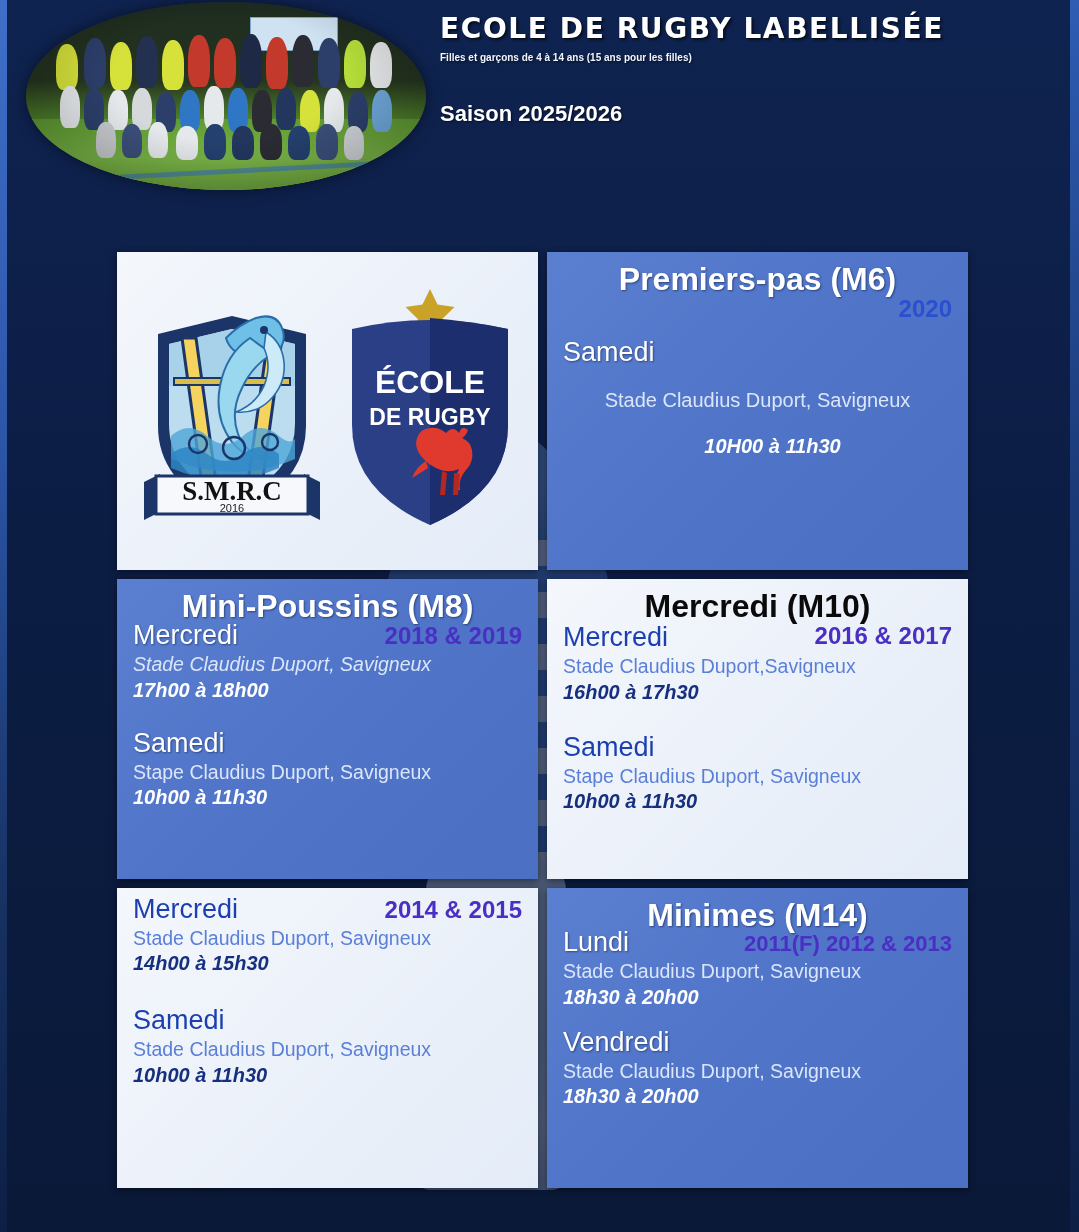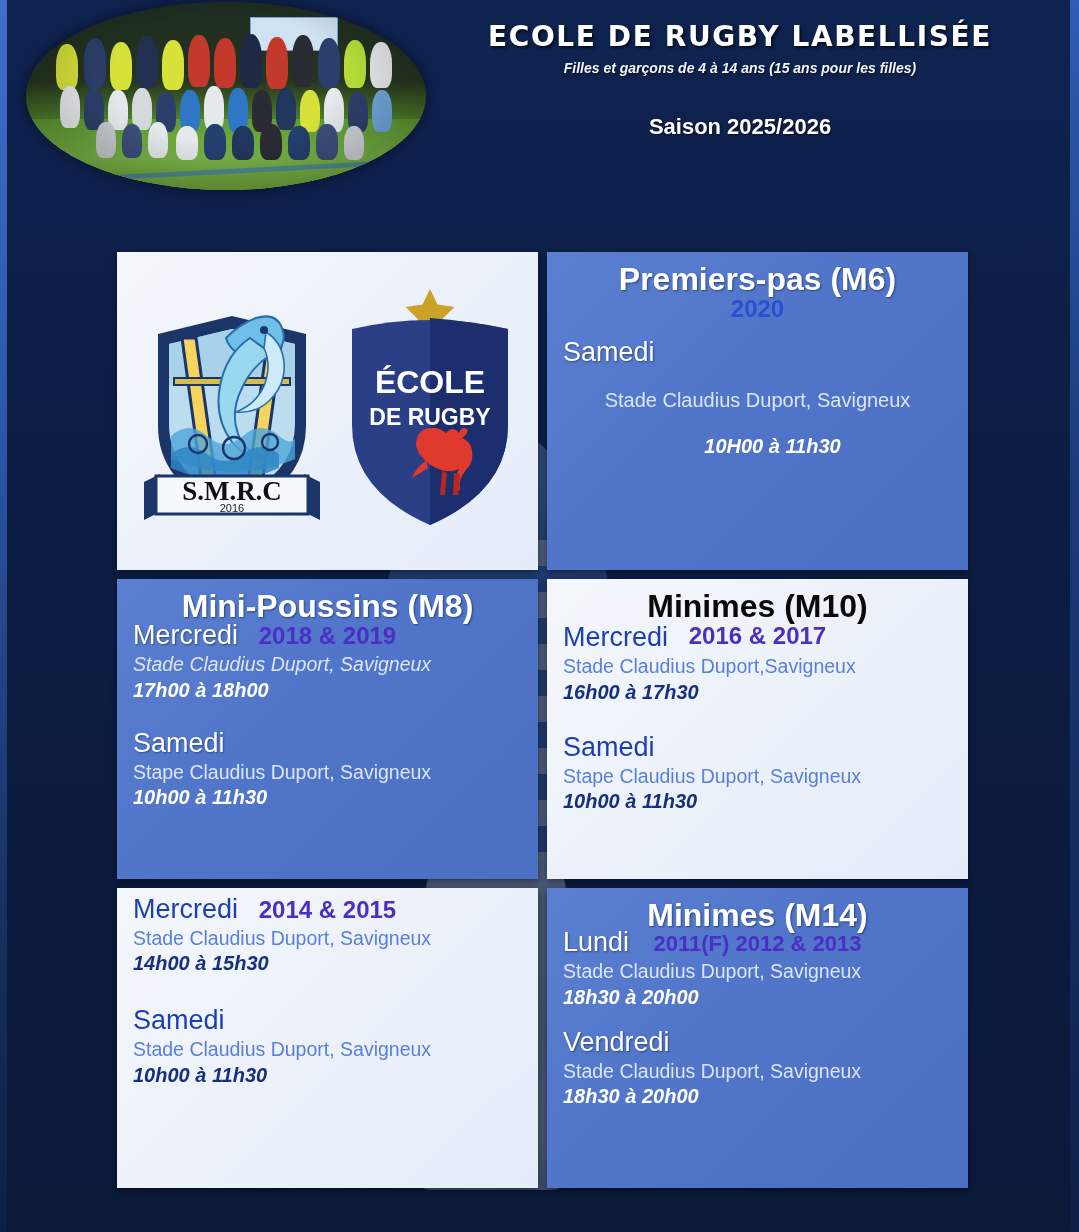--- a/index.html
+++ b/index.html
@@ -31,25 +31,25 @@
      overflow:hidden;box-shadow:0 0 14px rgba(0,0,0,.5);}
   .photo .sky{position:absolute;inset:0;background:linear-gradient(180deg,#1d2b20 0%,#26351f 42%,#4e7f2a 62%,#69a437 78%,#7cb544 100%);}
   .photo .grass{position:absolute;left:0;right:0;bottom:0;height:38%;
      background:linear-gradient(180deg,#5f9a32 0%,#7ab547 55%,#6ea53d 100%);}
   .photo .line{position:absolute;bottom:16px;left:10%;width:80%;height:5px;background:#2f6fd0;opacity:.55;transform:rotate(-3deg);}
   .photo .banner{position:absolute;right:22%;top:8%;width:86px;height:32px;background:#cfe2f2;border:1px solid #7ba7cf;}
   .kid{position:absolute;border-radius:46% 46% 30% 30%;}
   .photo .ground-shadow{position:absolute;inset:0;background:radial-gradient(ellipse at 50% 40%,rgba(0,0,0,0) 40%,rgba(0,0,0,.35) 100%);}
 
   
-  .hdr{position:absolute;left:440px;top:20px;width:600px;text-align:center;}
+  .hdr{position:absolute;left:440px;top:12px;width:600px;}
   .hdr h1{margin:0;font-size:28px;letter-spacing:1.6px;color:#ffffff;font-weight:bold;
      font-family:"DejaVu Sans","Liberation Sans",sans-serif;
      text-shadow:1px 1px 0 #05101f,2px 2px 3px rgba(0,0,0,.6);}
-  .hdr h2{margin:7px 0 0 0;font-size:14px;font-style:italic;font-weight:bold;color:#f2f6ff;
+  .hdr h2{margin:7px 0 0 0;font-size:10px;font-weight:bold;color:#f2f6ff;
      text-shadow:1px 1px 2px rgba(0,0,0,.6);}
   .hdr h3{margin:38px 0 0 0;font-size:22px;font-weight:bold;color:#ffffff;
      text-shadow:1px 1px 2px rgba(0,0,0,.6);}
 
   
   .watermark{position:absolute;left:330px;top:430px;width:330px;height:780px;opacity:.30;pointer-events:none;}
   .wm-head{position:absolute;left:108px;top:0;width:126px;height:128px;border-radius:52% 52% 46% 46%;
      background:radial-gradient(circle at 38% 32%,#cfe3f7 0%,#7fb0e4 45%,#3f74bf 100%);}
   .wm-body{position:absolute;left:58px;top:110px;width:220px;height:330px;border-radius:44px 44px 26px 26px;
      background:repeating-linear-gradient(180deg,#e9f1fb 0 26px,#4f80d2 26px 52px);}
@@ -69,21 +69,21 @@
   .h-bot{height:300px;}
 
   .card.light{background:linear-gradient(135deg,#f4f7fc 0%,#eaf0f9 60%,#e4ecf8 100%);}
   .card.blue{background:linear-gradient(135deg,#5b7fd0 0%,#4f74c8 50%,#4a6fc3 100%);}
 
   .card-inner{position:relative;z-index:3;padding:10px 16px 6px 16px;height:100%;box-sizing:border-box;}
 
   .ttl{margin:0;text-align:center;font-size:32px;font-weight:bold;line-height:1.1;}
   .ttl.onblue{color:#ffffff;text-shadow:1px 1px 2px rgba(12,25,60,.55);}
   .ttl.ondark{color:#0a0a0a;}
-  .yr{display:block;text-align:center;font-size:24px;font-weight:bold;margin-top:-2px;}
+  .yr{display:block;text-align:right;font-size:24px;font-weight:bold;margin-top:-2px;}
   .yr.purple{color:#4b2fc4;}
   .yr.blue{color:#2a4fd0;}
 
   .slot{margin-top:6px;}
   .day{font-size:27px;font-weight:normal;line-height:1.15;margin:0;}
   .day.w{color:#ffffff;text-shadow:1px 1px 2px rgba(12,25,60,.5);}
   .day.b{color:#1b3fb0;}
   .place{font-size:19.5px;line-height:1.2;margin:2px 0 0 0;}
   .place.w{color:#dbe6fa;}
   .place.b{color:#5a7fd8;}
@@ -256,21 +256,21 @@
           <div class="slot" style="margin-top:26px">
             <p class="day w">Samedi</p>
             <p class="place w">Stape Claudius Duport, Savigneux</p>
             <p class="time w">10h00 à 11h30</p>
           </div>
         </div>
       </div>
 
       <div class="card light col-r h-mid">
         <div class="card-inner">
-          <h2 class="ttl ondark">Minimes (M10)</h2>
+          <h2 class="ttl ondark">Mercredi (M10)</h2>
           <span class="yr purple">2016 &amp; 2017</span>
           <div class="slot" style="margin-top:-28px">
             <p class="day b">Mercredi</p>
             <p class="place b">Stade Claudius Duport,Savigneux</p>
             <p class="time b">16h00 à 17h30</p>
           </div>
           <div class="slot" style="margin-top:28px">
             <p class="day b">Samedi</p>
             <p class="place b">Stape Claudius Duport, Savigneux</p>
             <p class="time b">10h00 à 11h30</p>

